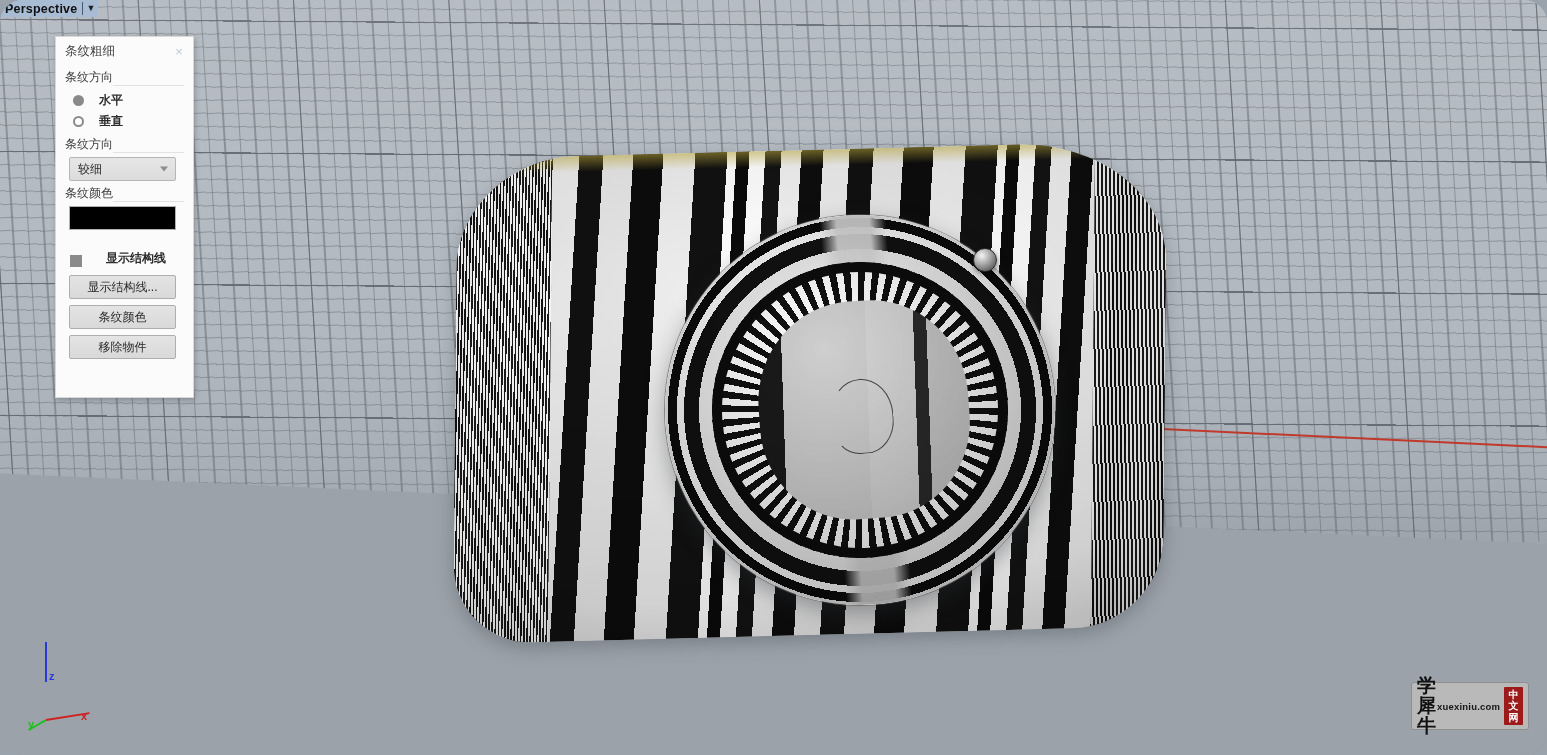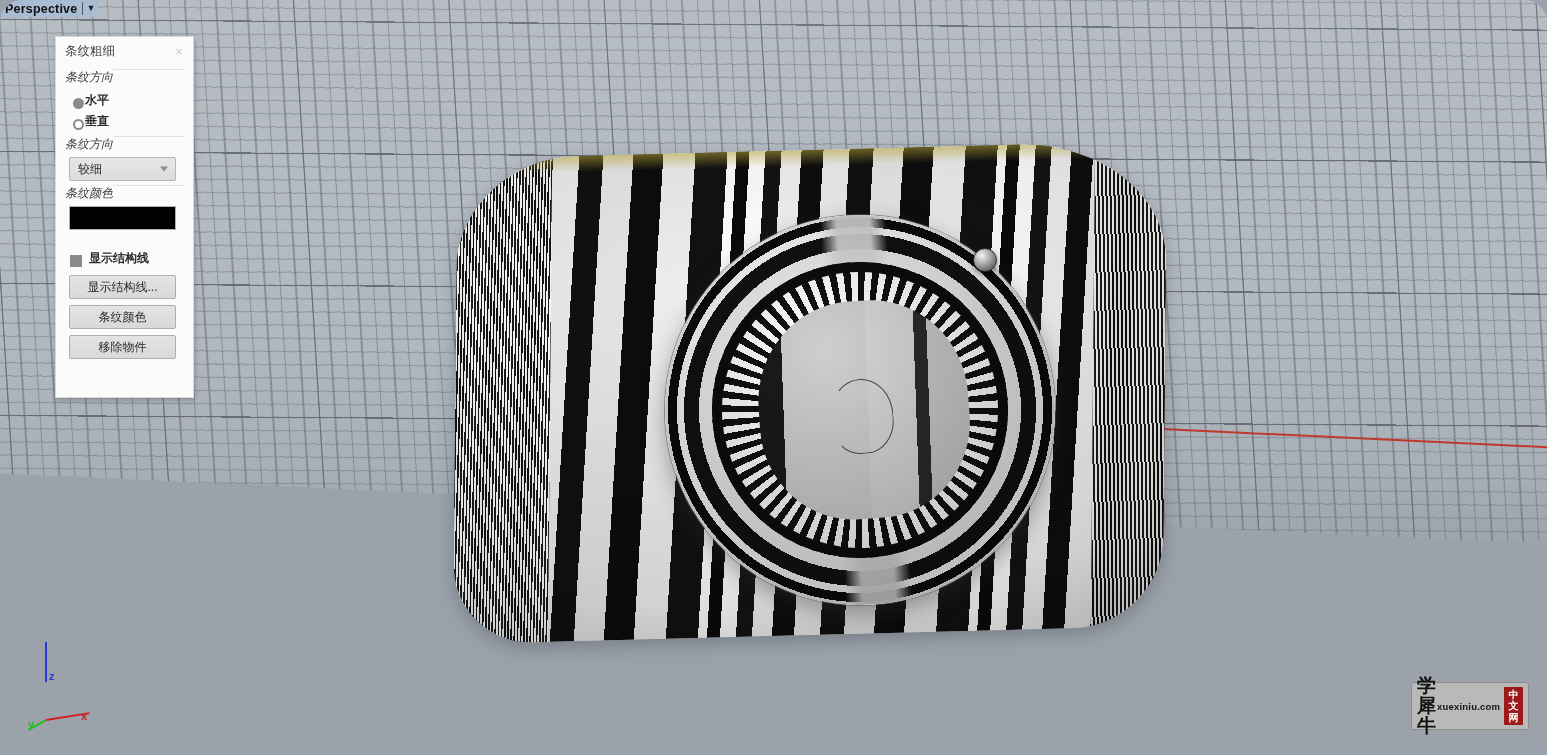--- a/index.html
+++ b/index.html
@@ -245,31 +245,30 @@
     width: 16px; height: 16px;
     display: flex; align-items: center; justify-content: center;
     color: #bcc9d8;
     font-size: 13px;
     cursor: pointer;
     line-height: 1;
   }
   .dlg-body { padding: 0 9px; }
 
   .grp-head {
-    display: flex; align-items: flex-start;
+    display: flex; align-items: flex-end;
     gap: 0;
     margin: 4px 0 4px 0;
-    font-style: italic;
   }
   .grp-head .lbl { font-size: 12px; color: #3a3a3a; white-space: nowrap; }
   .grp-head .rule { flex: 1; height: 1px; background: #e2e2e2; }
 
   .radio-row {
-    display: flex; align-items: flex-end;
-    gap: 1px;
+    display: flex; align-items: center;
+    gap: 15px;
     padding: 2px 0 2px 8px;
     cursor: pointer;
   }
   .radio-dot {
     width: 11px; height: 11px; border-radius: 50%;
     flex: 0 0 auto;
   }
   .radio-dot.filled { background: #8a8a8a; }
   .radio-dot.ring {
     background: #ffffff;
@@ -302,21 +301,21 @@
   .color-swatch {
     margin: 4px 0 0 4px;
     width: 107px; height: 24px;
     background: #000000;
     border: 1px solid #b0b0b0;
     cursor: pointer;
   }
 
   .check-row {
     display: flex; align-items: flex-end;
-    gap: 7px;
+    gap: 24px;
     margin: 20px 0 8px 5px;
     cursor: pointer;
   }
   .check-box {
     width: 12px; height: 12px;
     background: #8a8a8a;
     flex: 0 0 auto;
   }
   .check-row .clabel { font-size: 12px; color: #2c2c2c; font-weight: bold; }
 

